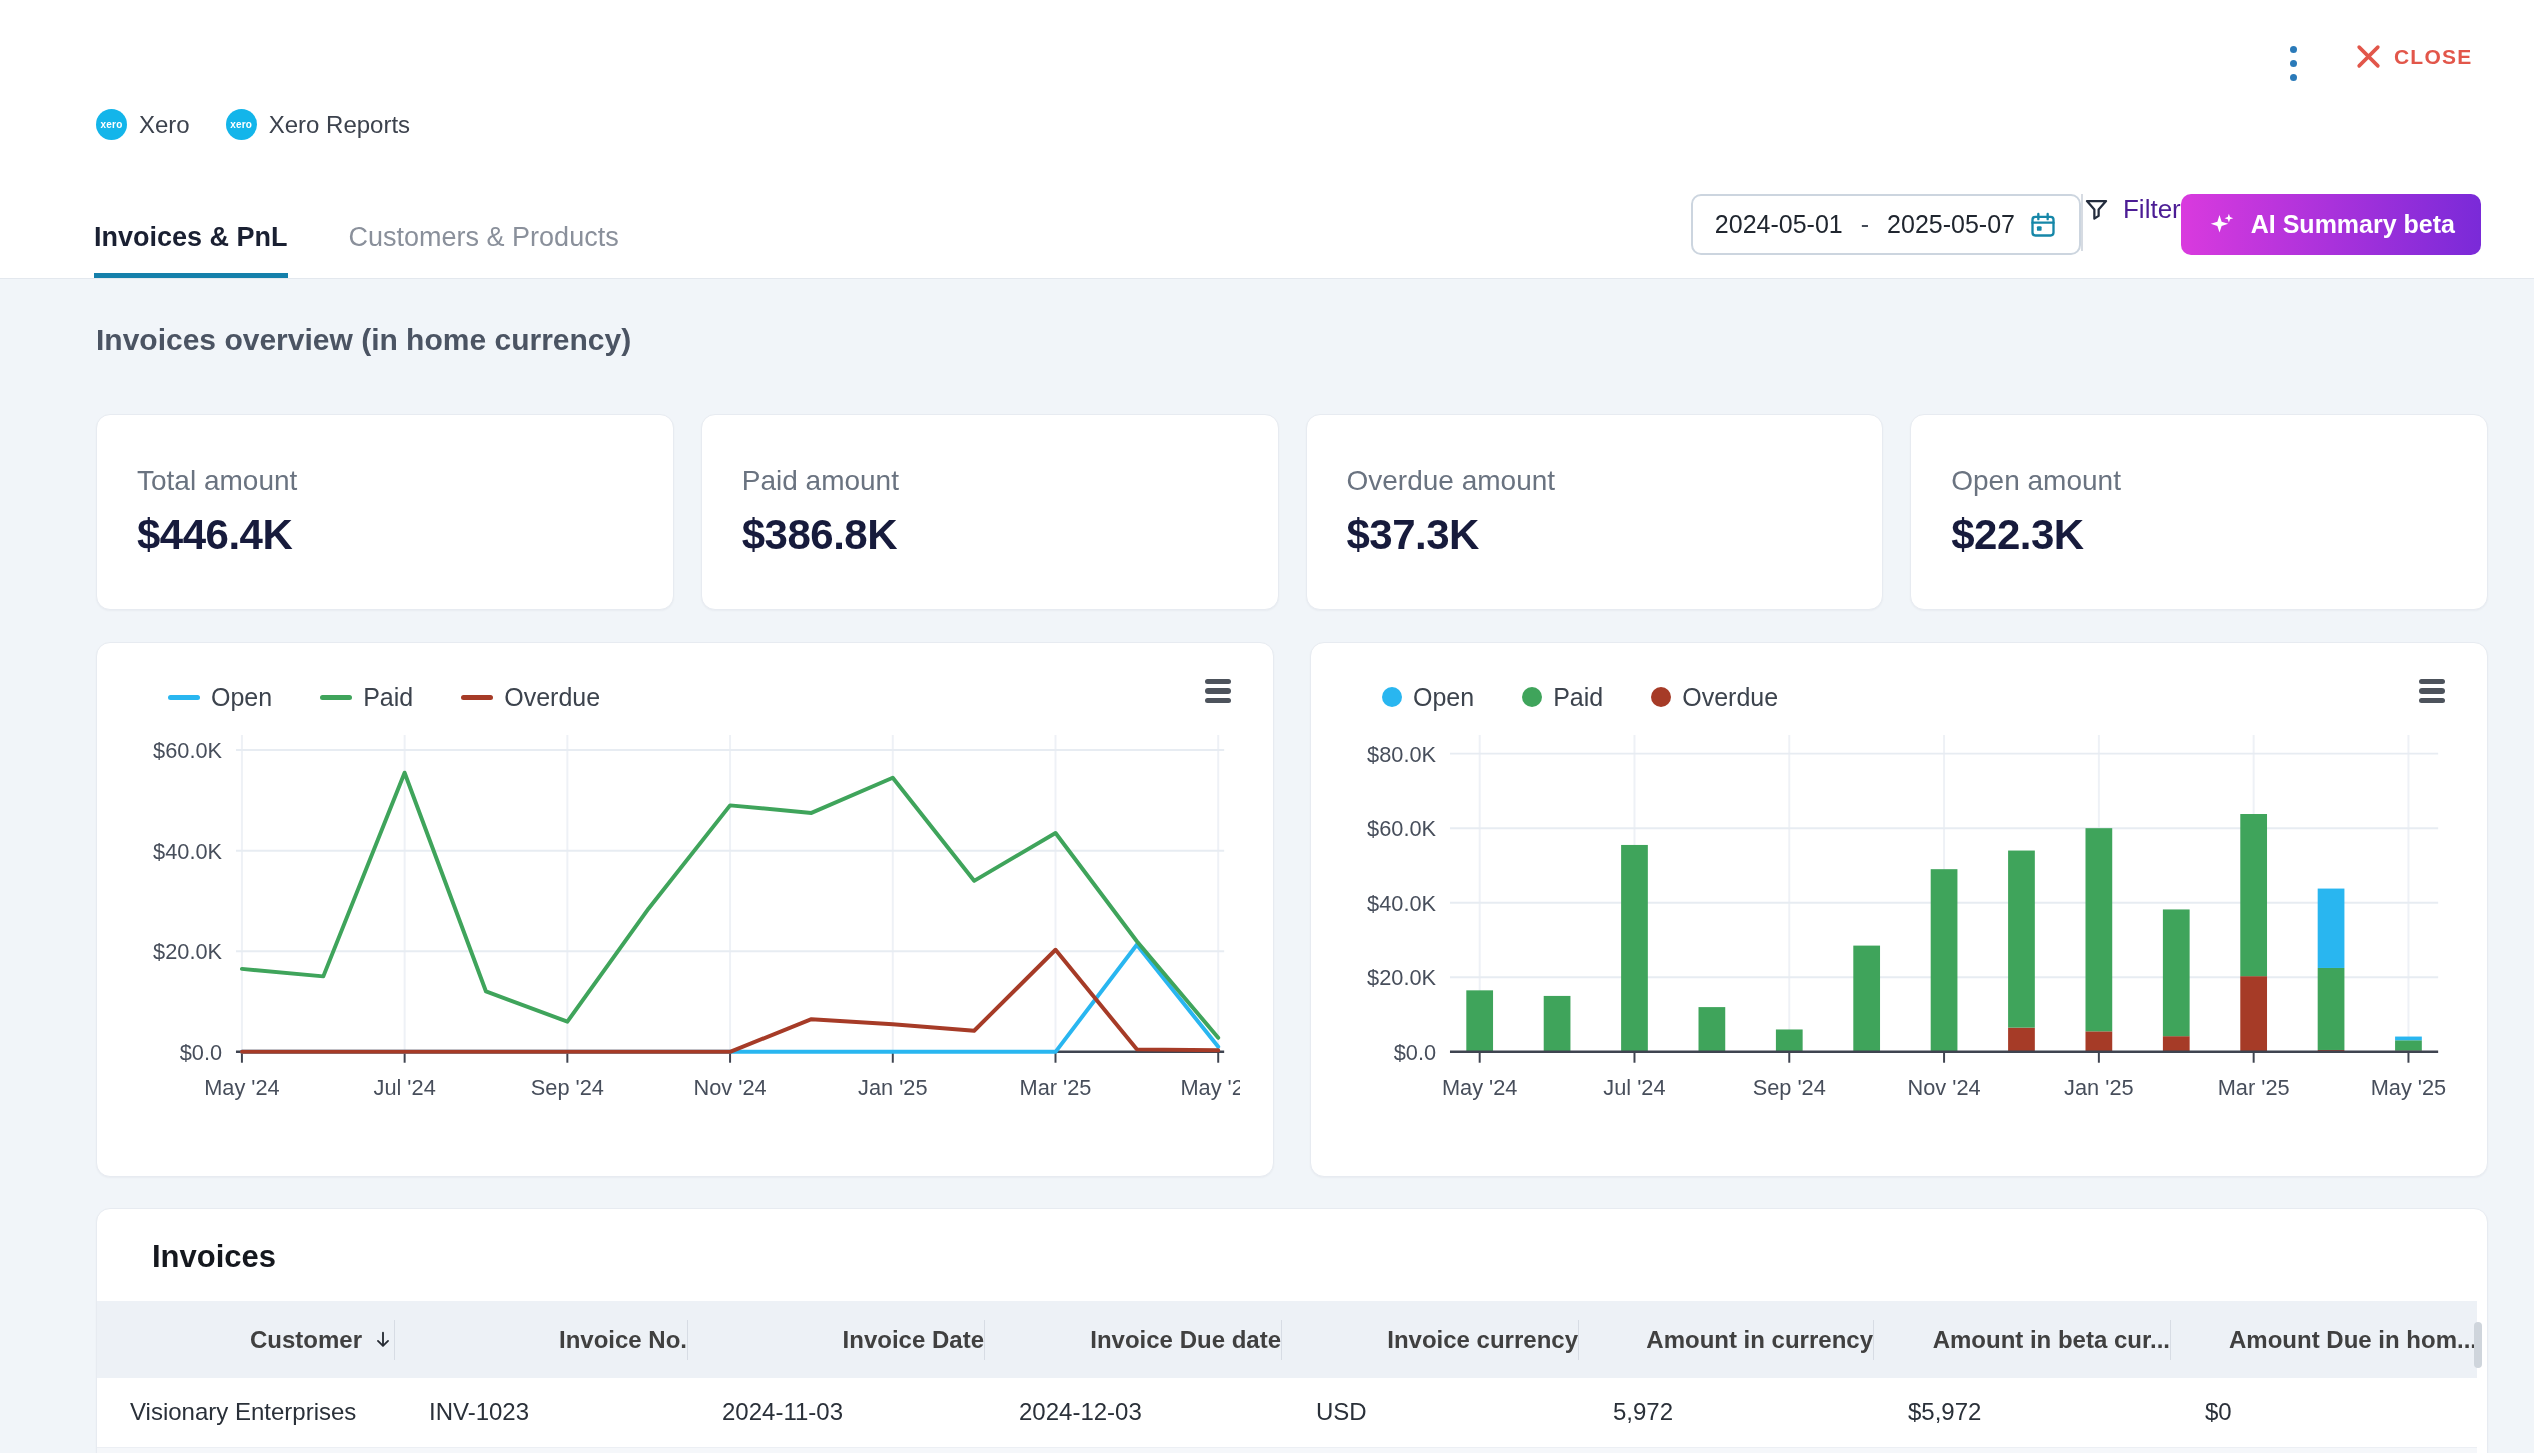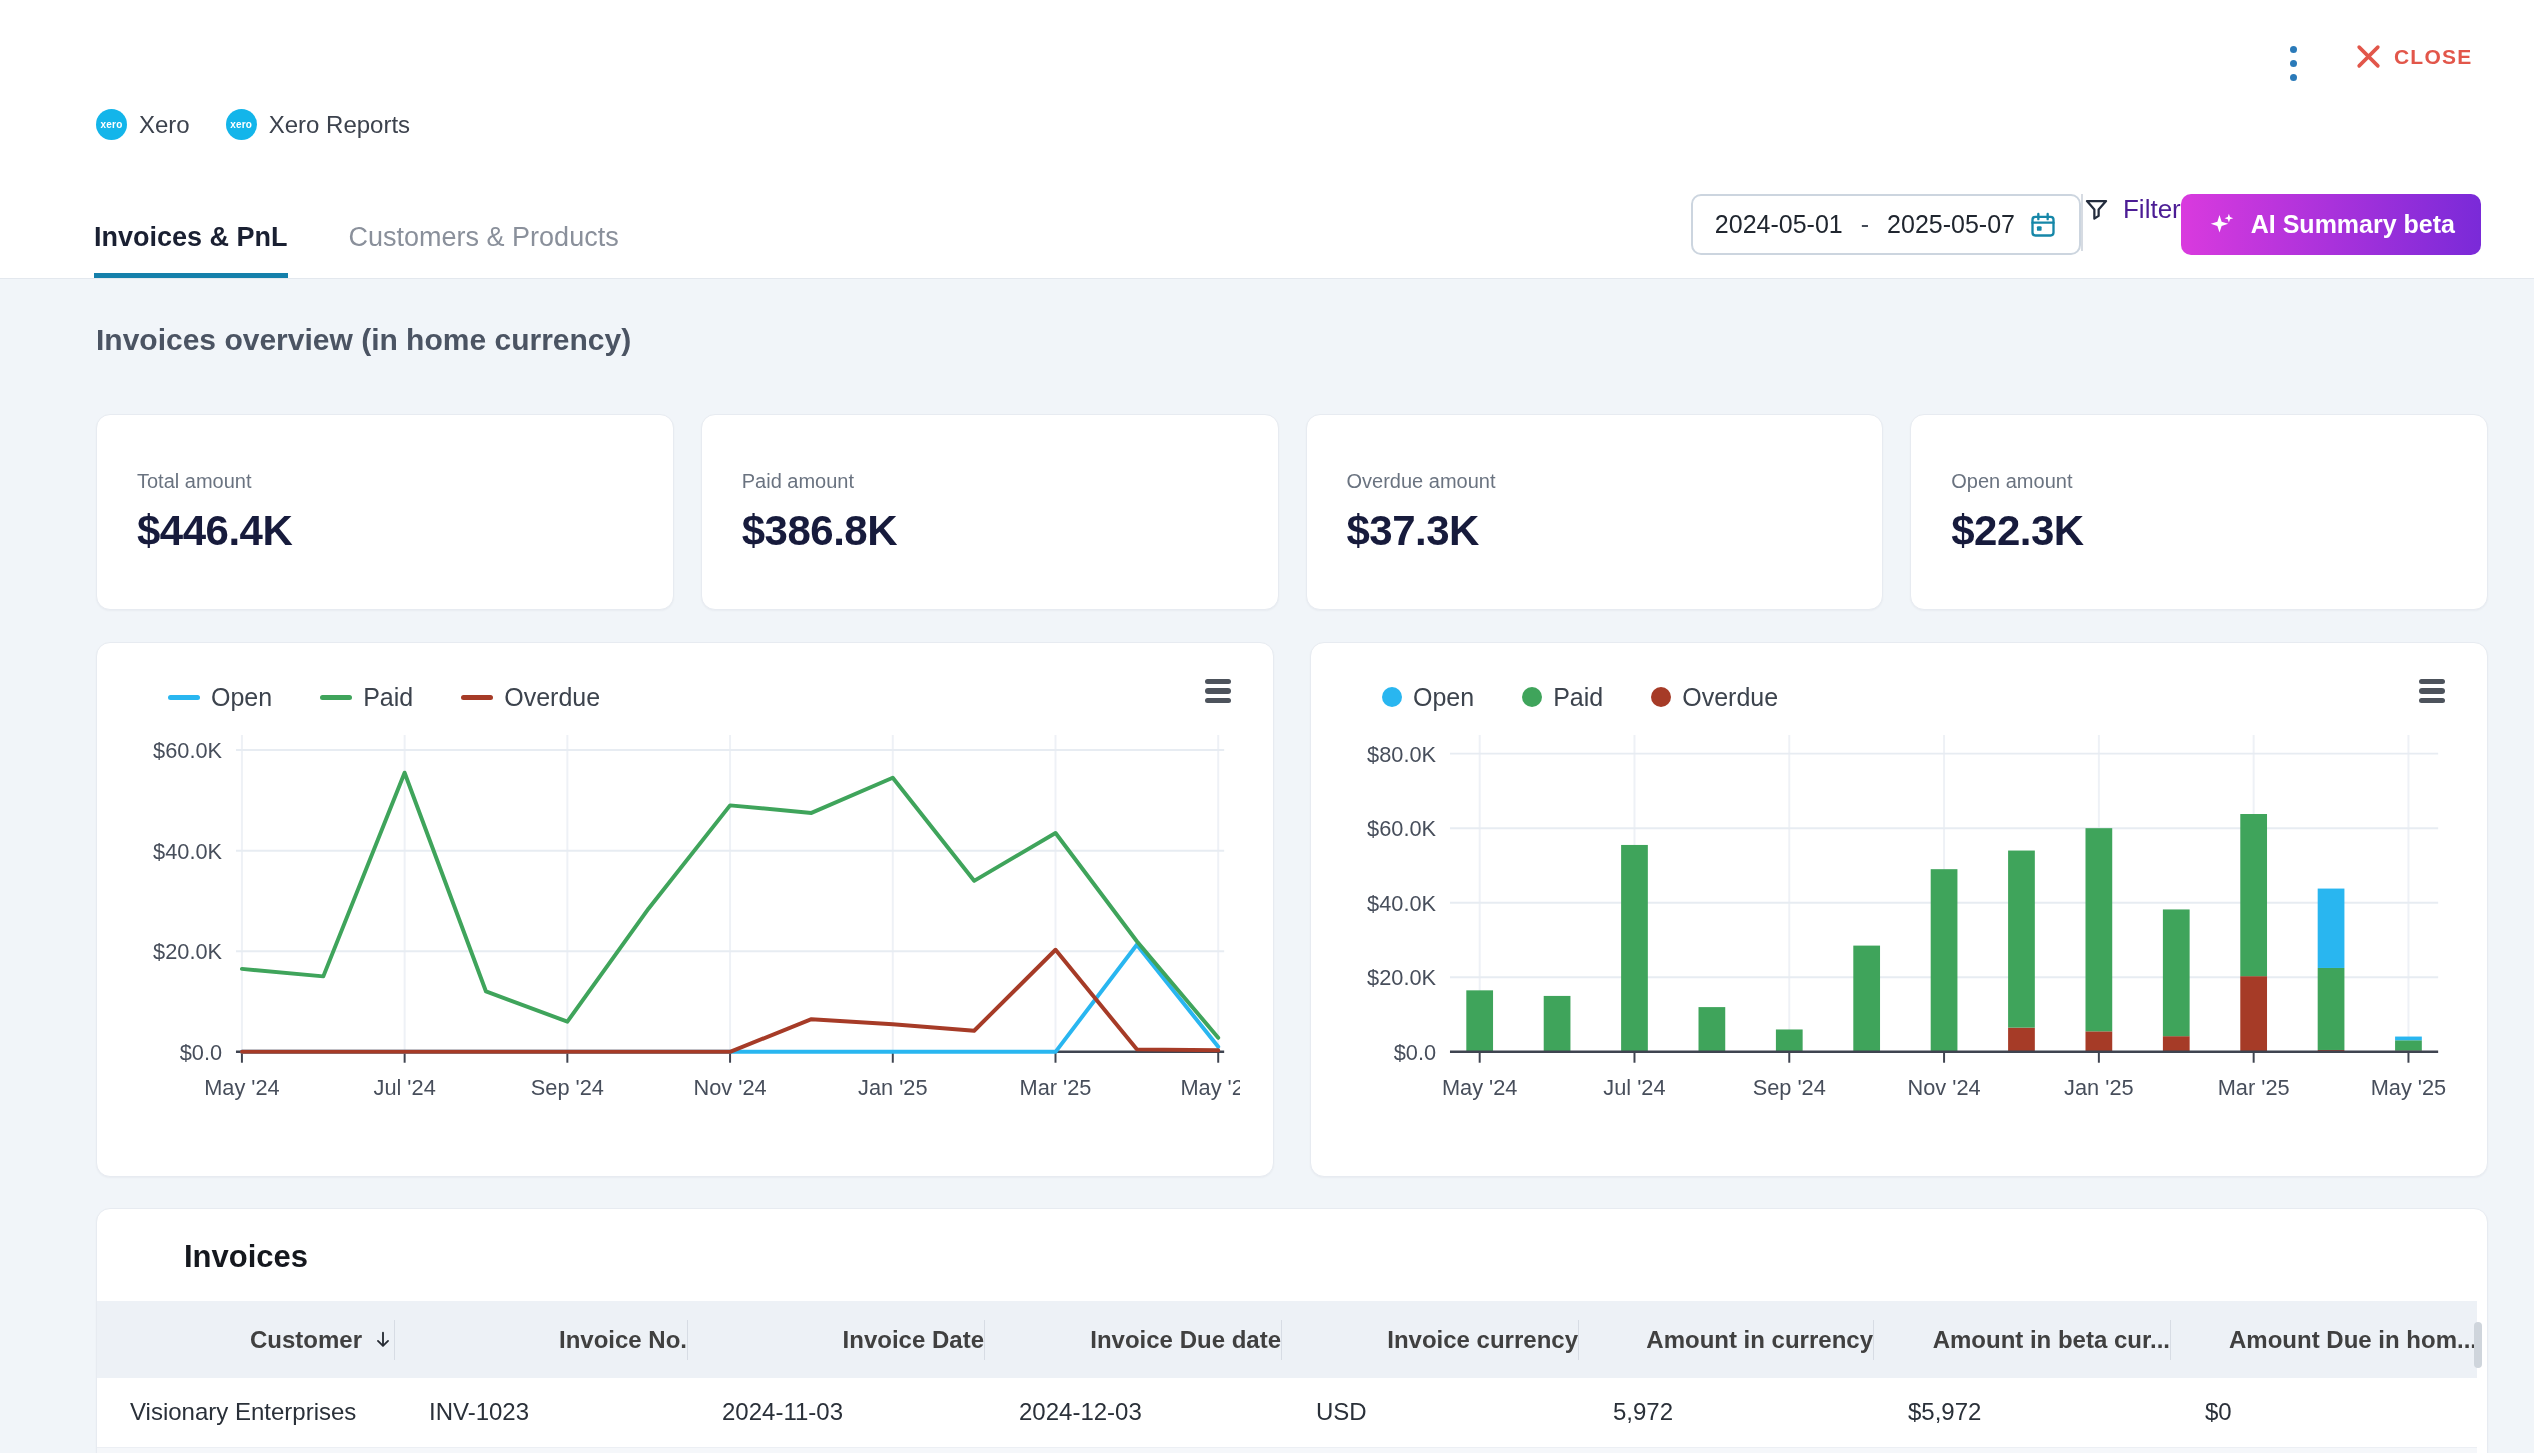--- a/index.html
+++ b/index.html
@@ -30,39 +30,39 @@
   .vdiv { width:2px; height:57px; background:#d6dbe2; }
   .filter-btn { display:flex; align-items:center; gap:13px; background:none; border:none; cursor:pointer; }
   .filter-btn span { font-size:26px; color:#4c1d95; }
   .ai-btn { display:flex; align-items:center; gap:14px; height:61px; padding:16px 26px; border:none; border-radius:10px; background:linear-gradient(90deg,#d93ade 0%,#7a2ad8 100%); cursor:pointer; }
   .ai-btn span { font-size:25px; font-weight:700; color:#ffffff; }
 
   
   .section-title { position:absolute; left:96px; top:323px; font-size:30px; font-weight:700; color:#4b5463; }
   .cards { position:absolute; left:96px; top:414px; width:2392px; display:flex; gap:27px; }
   .stat-card { flex:1; height:196px; background:#fff; border:1px solid #e7ebf1; border-radius:14px; box-shadow:0 1px 2px rgba(16,24,40,.04); display:flex; flex-direction:column; justify-content:center; padding:0 40px; }
-  .stat-card .lbl { font-size:20px; color:#6a7380; margin-bottom:14px; }
+  .stat-card .lbl { font-size:28px; color:#6a7380; margin-bottom:14px; }
   .stat-card .val { font-size:42px; font-weight:800; color:#171b3c; letter-spacing:-0.5px; }
 
   
   .charts { position:absolute; left:96px; top:642px; width:2392px; display:flex; gap:36px; }
   .chart-card { position:relative; width:1178px; height:535px; background:#fff; border:1px solid #e7ebf1; border-radius:14px; box-shadow:0 1px 2px rgba(16,24,40,.04); padding:32px 36px 0 36px; }
   .legend { display:flex; align-items:center; gap:48px; margin-left:35px; margin-top:4px; height:36px; }
   .legend .item { display:flex; align-items:center; gap:11px; }
   .legend .sw-line { width:32px; height:5px; border-radius:3px; }
   .legend .sw-dot { width:20px; height:20px; border-radius:50%; }
   .legend .name { font-size:25px; color:#3c434d;text-align:center; }
   .burger { position:absolute; right:38px; top:32px; display:flex; flex-direction:column; gap:4px; cursor:pointer; padding:4px; }
   .burger i { width:26px; height:5.4px; border-radius:3px; background:#4d535c; }
   .chart-svg { margin-top:6px; }
   .chart-svg text { font-family:"Liberation Sans","DejaVu Sans",sans-serif; font-size:22px; fill:#474e5b; }
 
   
   .invoice-card { position:absolute; left:96px; top:1208px; width:2392px; height:297px; background:#fff; border:1px solid #e7ebf1; border-radius:14px; box-shadow:0 1px 2px rgba(16,24,40,.04); overflow:hidden; }
-  .inv-title { padding:30px 0 26px 55px; font-size:31px; font-weight:700; color:#15181e;margin-left:32px; }
+  .inv-title { padding:30px 0 26px 55px; font-size:31px; font-weight:700; color:#15181e; }
   table.inv { border-collapse:collapse; width:2380px; table-layout:fixed; }
   table.inv thead tr { background:#edf1f6; height:77px; }
   table.inv th { position:relative; text-align:right; font-size:24px; font-weight:700; color:#404040; padding-left:35px; cursor:pointer; }
   table.inv th:first-child { padding-left:33px; }
   table.inv th + th::before { content:""; position:absolute; left:0; top:19px; width:1px; height:40px; background:#d7dce4; }
   table.inv tbody tr.data { height:69px; background:#fff; border-bottom:1px solid #eceff4;padding-left:10px; }
   table.inv td { font-size:24px; color:#2a3039; padding-left:35px; }
   table.inv td:first-child { padding-left:33px; }
   .th-inner { display:inline-flex; align-items:center; gap:10px; }
   .next-row-strip { width:2380px; height:20px; background:#f5f7fa; }

